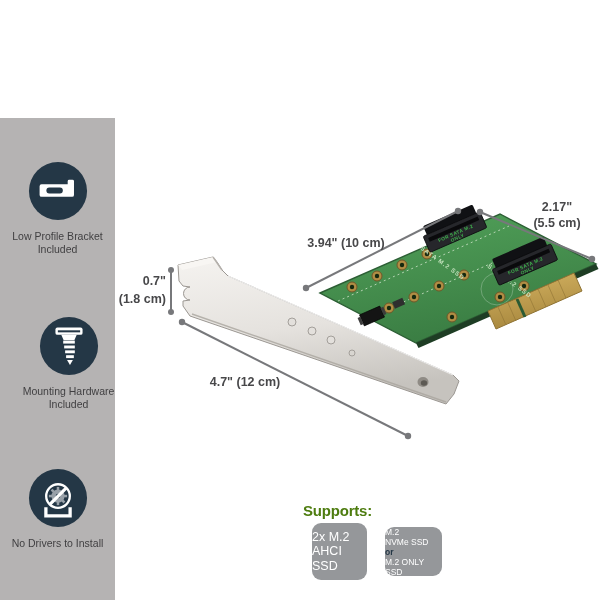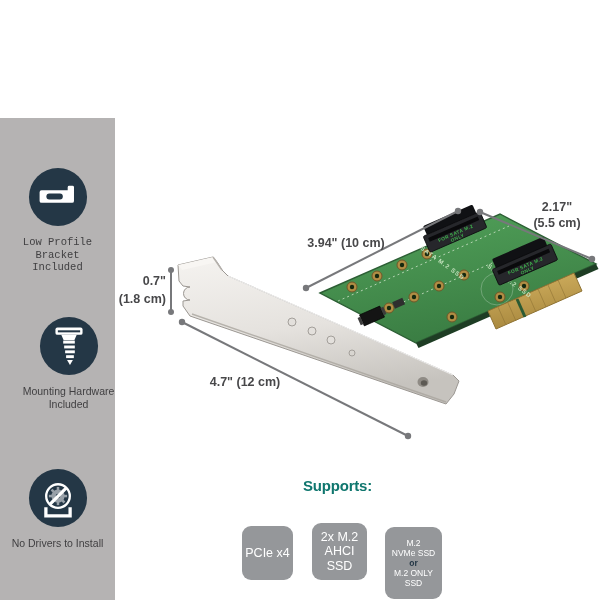--- a/index.html
+++ b/index.html
@@ -21,40 +21,40 @@
 
   
   .art{position:absolute;top:0;left:0;width:600px;height:600px;}
   .dim-l{stroke:#77787b;stroke-width:2;fill:none;}
   .dim-d{fill:#77787b;}
   .dim-t{font-size:12.5px;font-weight:bold;fill:#48484a;}
   .silk{font-size:6px;font-weight:bold;letter-spacing:1px;fill:#cde9c6;opacity:.92;}
   .stencil{font-size:4.8px;font-weight:bold;letter-spacing:.4px;fill:#3dae4b;text-anchor:middle;}
 
   
-  .supports-heading{position:absolute;left:303px;top:477px;font-size:15px;font-weight:bold;
-                    color:#0f766e;letter-spacing:-0.2px;}
+  .supports-heading{position:absolute;left:303px;top:502px;font-size:15px;font-weight:bold;
+                    color:#4d7c0f;letter-spacing:-0.2px;}
   .badge{position:absolute;background:#95979a;border-radius:9px;color:#fff;
-         display:flex;flex-direction:column;align-items:center;justify-content:center;
+         display:flex;flex-direction:column;align-items:flex-start;justify-content:center;
          text-align:center;}
   .badge span{display:block;}
   .badge-1{left:242px;top:526px;width:51px;height:54px;font-size:12.5px;}
   .badge-2{left:312px;top:523px;width:55px;height:57px;font-size:12.5px;line-height:14.5px;}
-  .badge-3{left:385px;top:527px;width:57px;height:72px;font-size:8.5px;line-height:10px;}
+  .badge-3{left:385px;top:527px;width:57px;height:49px;font-size:8.5px;line-height:10px;}
   .badge-3 .or{color:#243746;font-weight:bold;}
 </style>
 </head>
 <body>
 
 <div class="canvas">
 
 
   <div class="sidebar">
 
-    <div class="side-item" style="top:48px;font-family:Liberation Mono, monospace;">
+    <div class="side-item" style="top:42px;">
       <svg viewBox="0 0 64 64">
         <circle cx="32" cy="32" r="30" fill="#243746"></circle>
         <path d="M13,27 q0,-2 2,-2 L42,25 L42,22 q0,-1.5 1.5,-1.5 L47,20.5 q1.5,0 1.5,1.5 L48.5,36 q0,2 -2,2 L15,38 q-2,0 -2,-2 Z" fill="#ffffff"></path>
         <rect x="20" y="28.5" width="17" height="6" rx="3" fill="#243746"></rect>
       </svg>
       <div class="side-label">
         <span>Low Profile Bracket</span>
         <span>Included</span>
       </div>
     </div>
@@ -247,23 +247,20 @@
         <line class="dim-l" x1="182" y1="322" x2="408" y2="436"></line>
         <circle class="dim-d" cx="182" cy="322" r="3.2"></circle>
           <circle class="dim-d" cx="408" cy="436" r="3.2"></circle>
         <text class="dim-t" x="245" y="386" text-anchor="middle">4.7" (12 cm)</text>
       </g>
     </g>
   </svg>
 
   <div class="supports-heading">Supports:</div>
 
-  <div class="badge badge-1">
-    <span>PCIe x4</span>
-  </div>
   <div class="badge badge-2">
     <span>2x M.2</span>
     <span>AHCI</span>
     <span>SSD</span>
   </div>
   <div class="badge badge-3">
     <span>M.2</span>
     <span>NVMe SSD</span>
     <span class="or">or</span>
     <span>M.2 ONLY</span>

